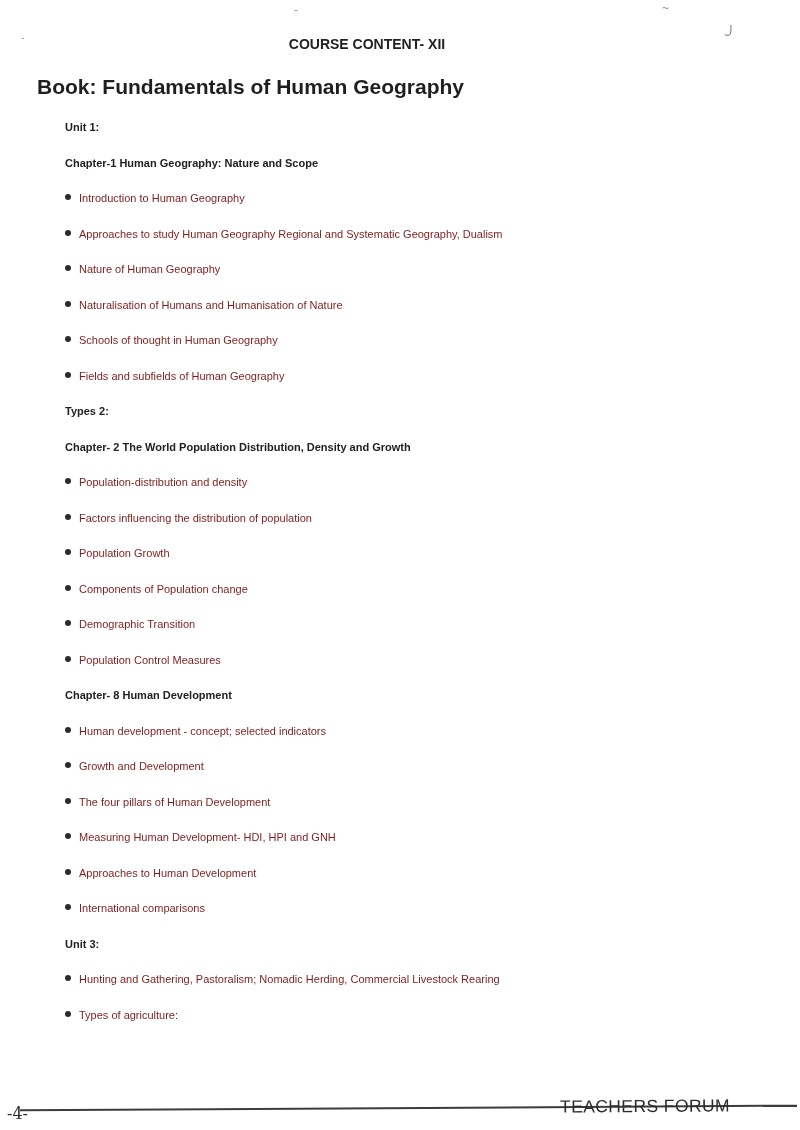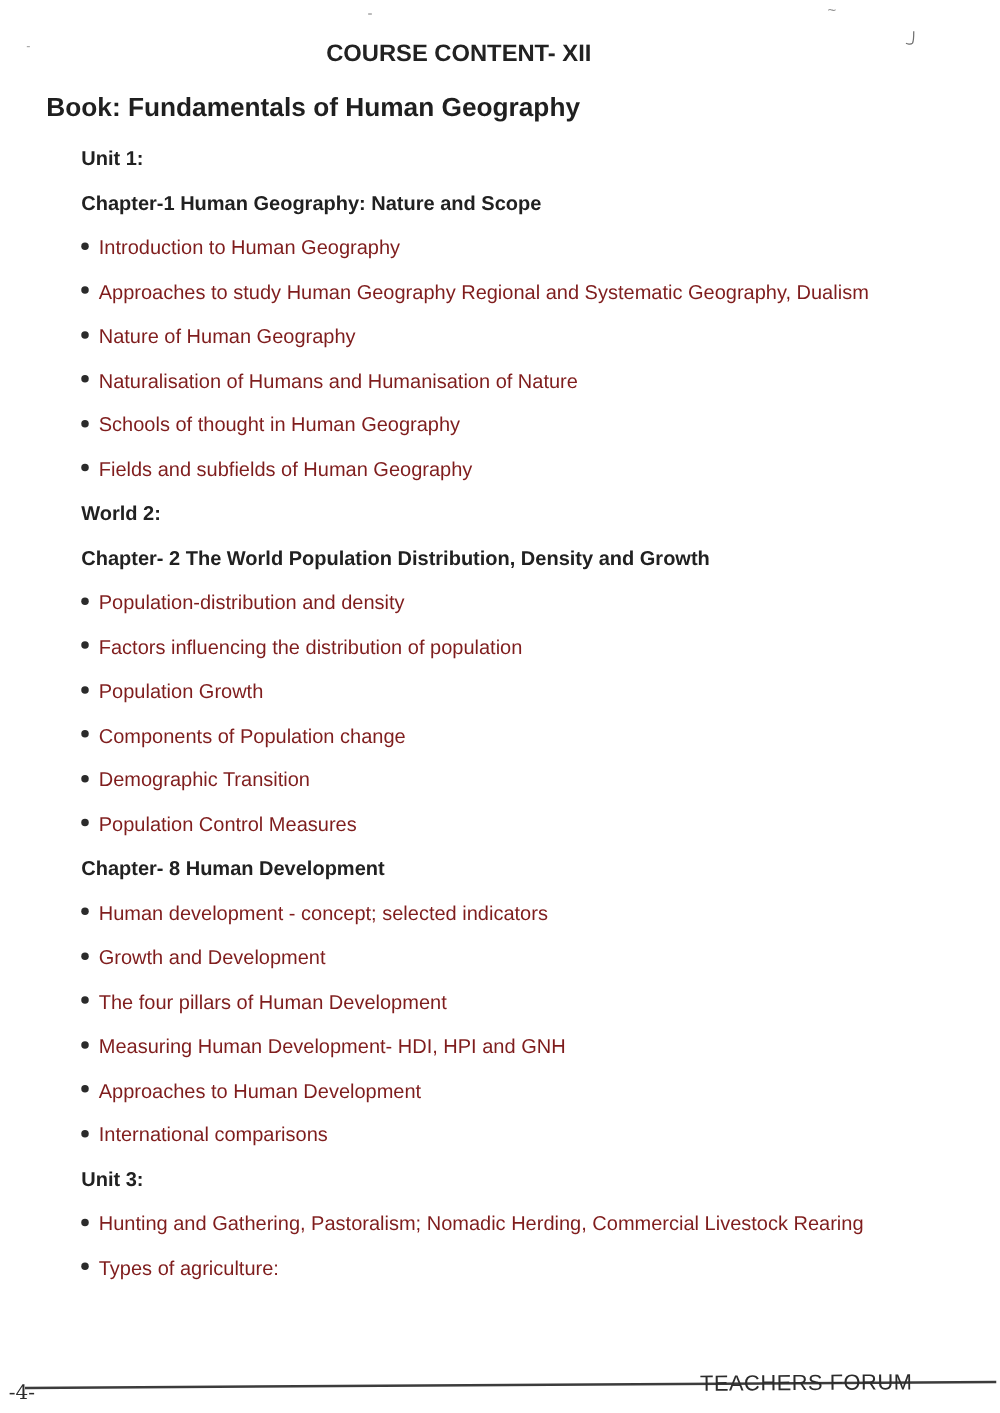--- a/index.html
+++ b/index.html
@@ -13,21 +13,21 @@
     height: 1130px;
     background: #ffffff;
     overflow: hidden;
     font-family: "Liberation Sans", "DejaVu Sans", sans-serif;
     color: #2d2d2d;
   }
 
   
   .doc-title {
     margin: 33px 0 0 0;
-    font-size: 19px;
+    font-size: 14px;
     line-height: 22px;
     font-weight: bold;
     color: #222222;
     text-align: center;
     transform: translateX(-28px);
   }
   .book-title {
     margin: 19px 0 0 0;
     font-size: 21px;
     line-height: 26px;
@@ -42,21 +42,21 @@
     position: absolute;
     top: 0;
     left: 65px;
     width: 660px;
   }
   .blocks {
     margin-top: 16px;
   }
   .block {
     margin: 0 0 12.5px 0;
-    font-size: 16px;
+    font-size: 11px;
     line-height: 23px;
   }
   .block.unit, .block.chapter {
     font-weight: bold;
     color: #212121;
   }
   .block.bullet {
     color: #7f1d1d;
   }
   .dot {
@@ -131,21 +131,21 @@
     <h2 class="book-title">Book: Fundamentals of Human Geography</h2>
     <div class="blocks">
         <p class="block unit">Unit 1:</p>
         <p class="block chapter">Chapter-1 Human Geography: Nature and Scope</p>
         <p class="block bullet"><span class="dot"></span>Introduction to Human Geography</p>
         <p class="block bullet"><span class="dot"></span>Approaches to study Human Geography Regional and Systematic Geography, Dualism</p>
         <p class="block bullet"><span class="dot"></span>Nature of Human Geography</p>
         <p class="block bullet"><span class="dot"></span>Naturalisation of Humans and Humanisation of Nature</p>
         <p class="block bullet"><span class="dot"></span>Schools of thought in Human Geography</p>
         <p class="block bullet"><span class="dot"></span>Fields and subfields of Human Geography</p>
-        <p class="block unit">World 2:</p>
+        <p class="block unit">Types 2:</p>
         <p class="block chapter">Chapter- 2 The World Population Distribution, Density and Growth</p>
         <p class="block bullet"><span class="dot"></span>Population-distribution and density</p>
         <p class="block bullet"><span class="dot"></span>Factors influencing the distribution of population</p>
         <p class="block bullet"><span class="dot"></span>Population Growth</p>
         <p class="block bullet"><span class="dot"></span>Components of Population change</p>
         <p class="block bullet"><span class="dot"></span>Demographic Transition</p>
         <p class="block bullet"><span class="dot"></span>Population Control Measures</p>
         <p class="block chapter">Chapter- 8 Human Development</p>
         <p class="block bullet"><span class="dot"></span>Human development - concept; selected indicators</p>
         <p class="block bullet"><span class="dot"></span>Growth and Development</p>

